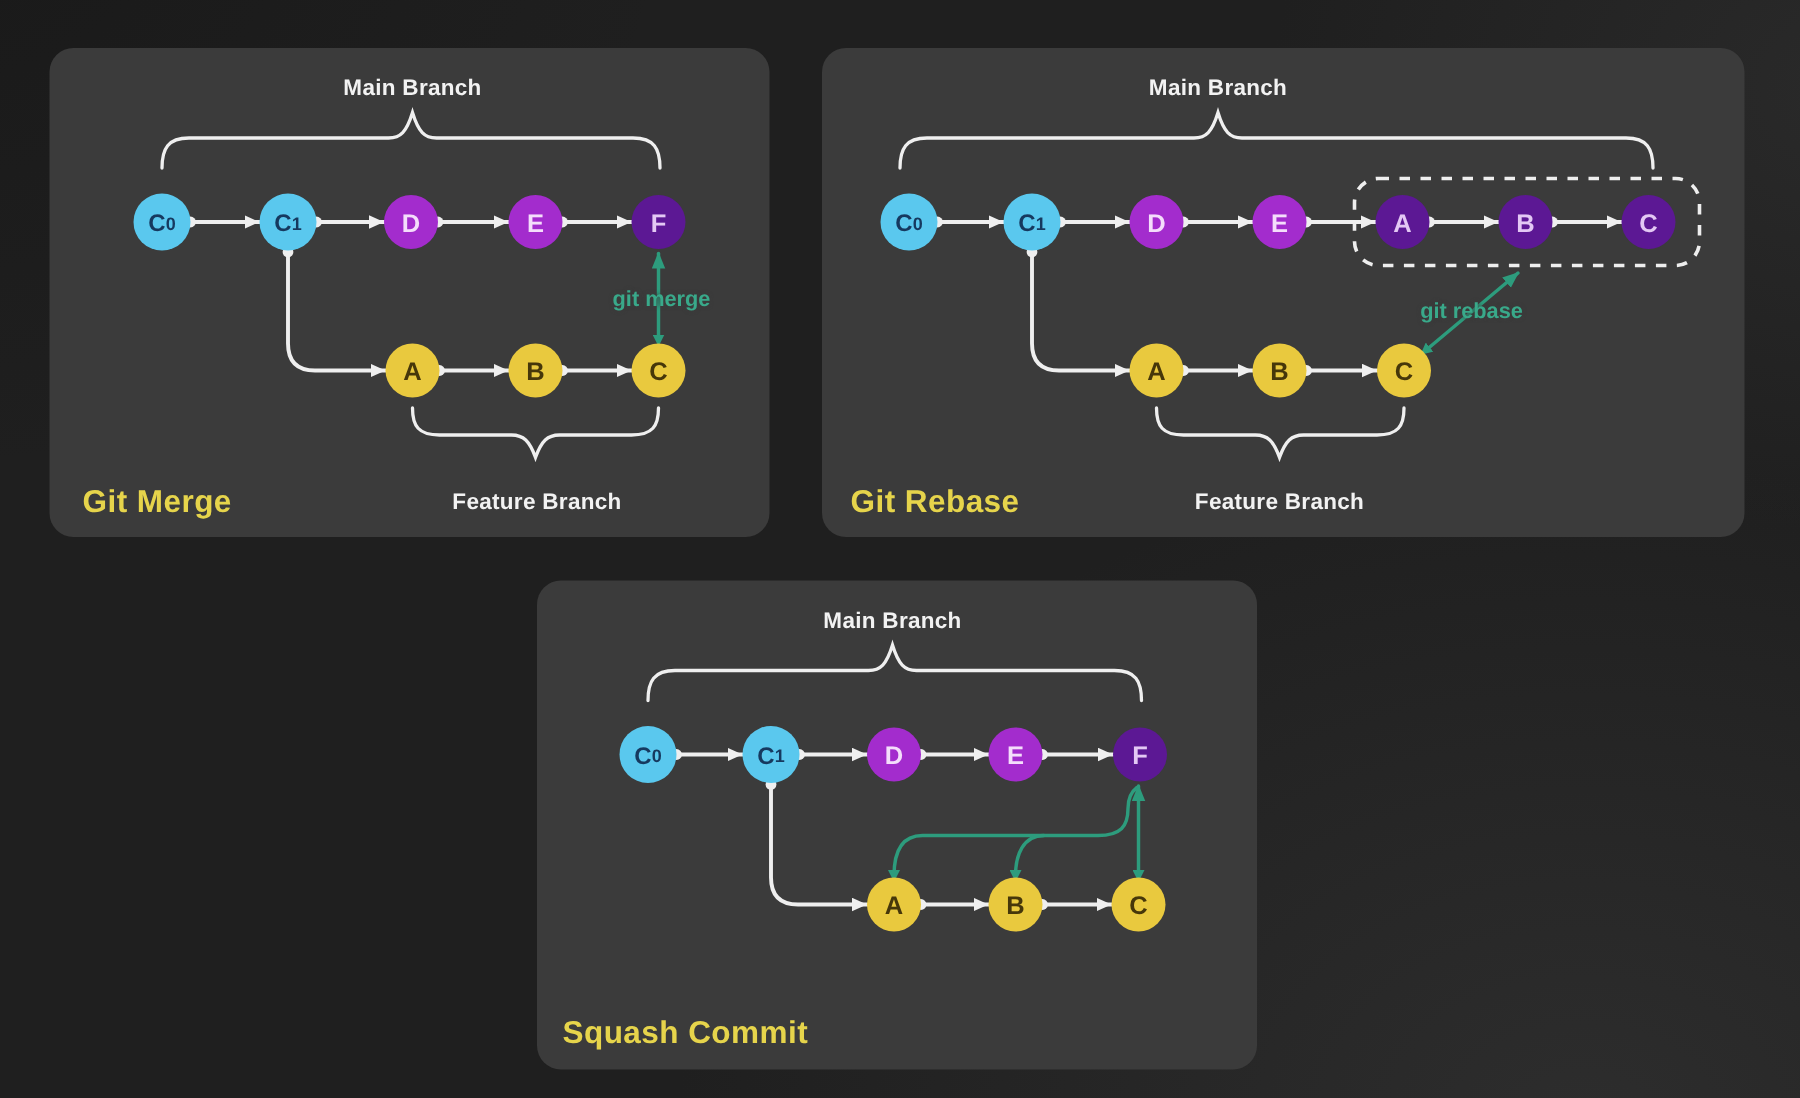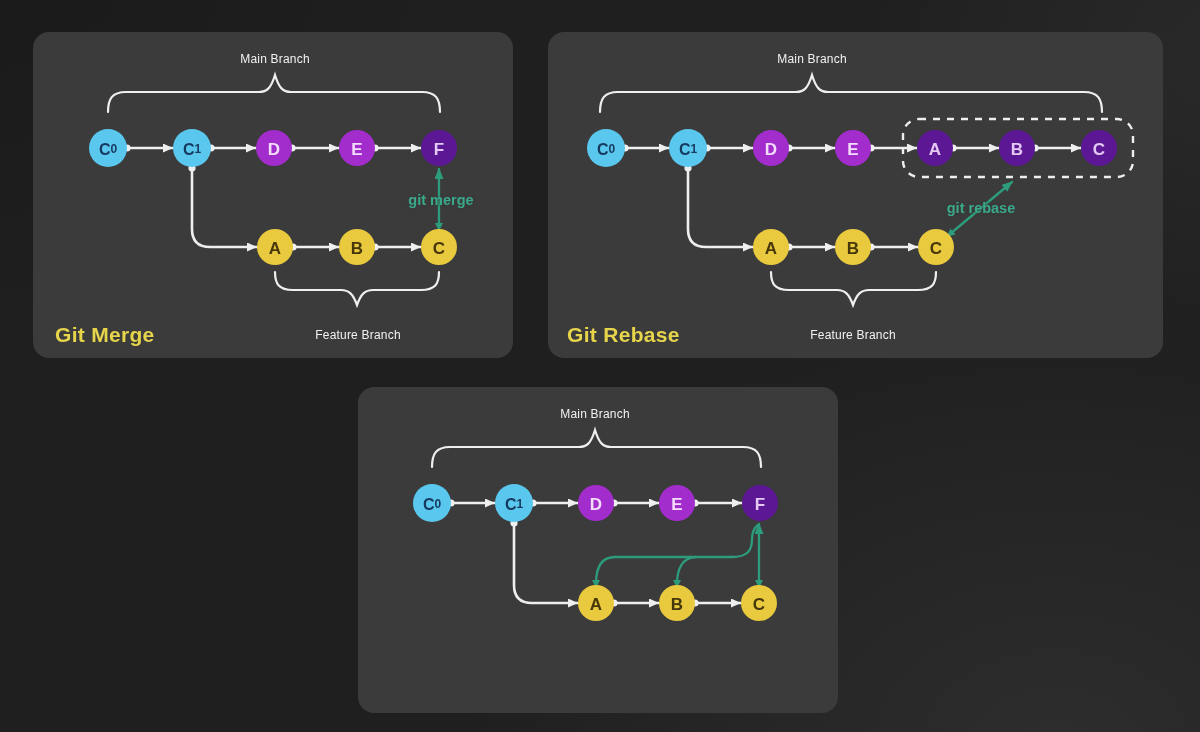--- a/index.html
+++ b/index.html
@@ -14,21 +14,21 @@
     position:relative;
   }
   .panel{
     position:absolute;
     background:#3b3b3b;
     border-radius:16px;
   }
   .panel svg{position:absolute;left:0;top:0;width:100%;height:100%;}
   .lbl{
     position:absolute;white-space:nowrap;
-    color:#f2f2f2;font-size:12px;font-weight:400;letter-spacing:.2px;
+    color:#f2f2f2;font-size:15px;font-weight:700;letter-spacing:.2px;
     transform:translate(-50%,-50%);
   }
   .panel-title{
     position:absolute;white-space:nowrap;
     color:#e6d44b;font-size:21px;font-weight:700;letter-spacing:.3px;
     transform:translate(0,-50%);
   }
   .annot{
     position:absolute;white-space:nowrap;
     color:#39a98a;font-size:14.5px;font-weight:600;
@@ -195,13 +195,14 @@
       <circle cx="402" cy="116" r="18" class="node-purpleDark"></circle>
       <text x="402" y="116" class="ntext t-purpleDark" dominant-baseline="central" dy="1" font-size="17">F</text>
       <circle cx="238" cy="216" r="18" class="node-yellow"></circle>
       <text x="238" y="216" class="ntext t-yellow" dominant-baseline="central" dy="1" font-size="17">A</text>
       <circle cx="319" cy="216" r="18" class="node-yellow"></circle>
       <text x="319" y="216" class="ntext t-yellow" dominant-baseline="central" dy="1" font-size="17">B</text>
       <circle cx="401" cy="216" r="18" class="node-yellow"></circle>
       <text x="401" y="216" class="ntext t-yellow" dominant-baseline="central" dy="1" font-size="17">C</text>
     </svg>
   <div class="lbl" style="left: 237px; top: 27px;">Main Branch</div>
+  <div class="panel-title" style="left: 17px; top: 302px;">Squash Commit</div>
 </section>
 
 </body></html>

